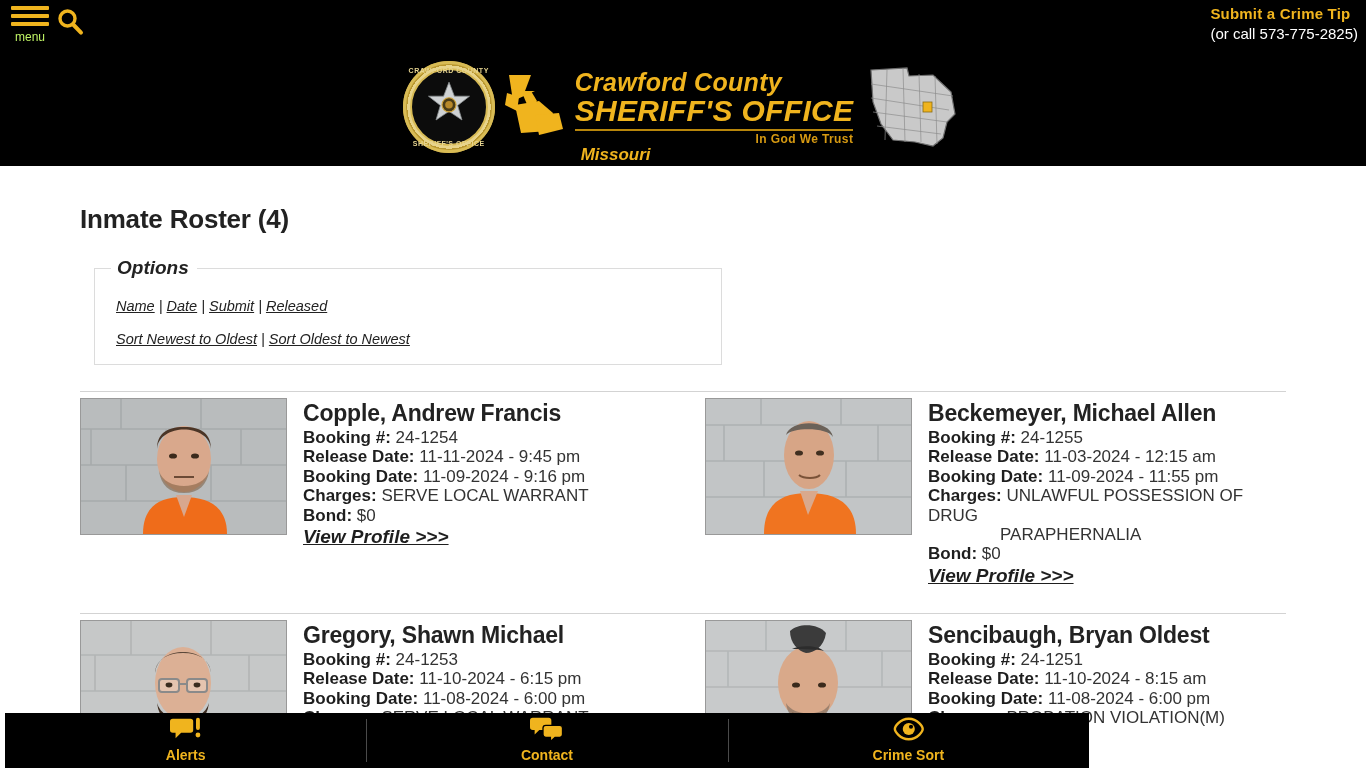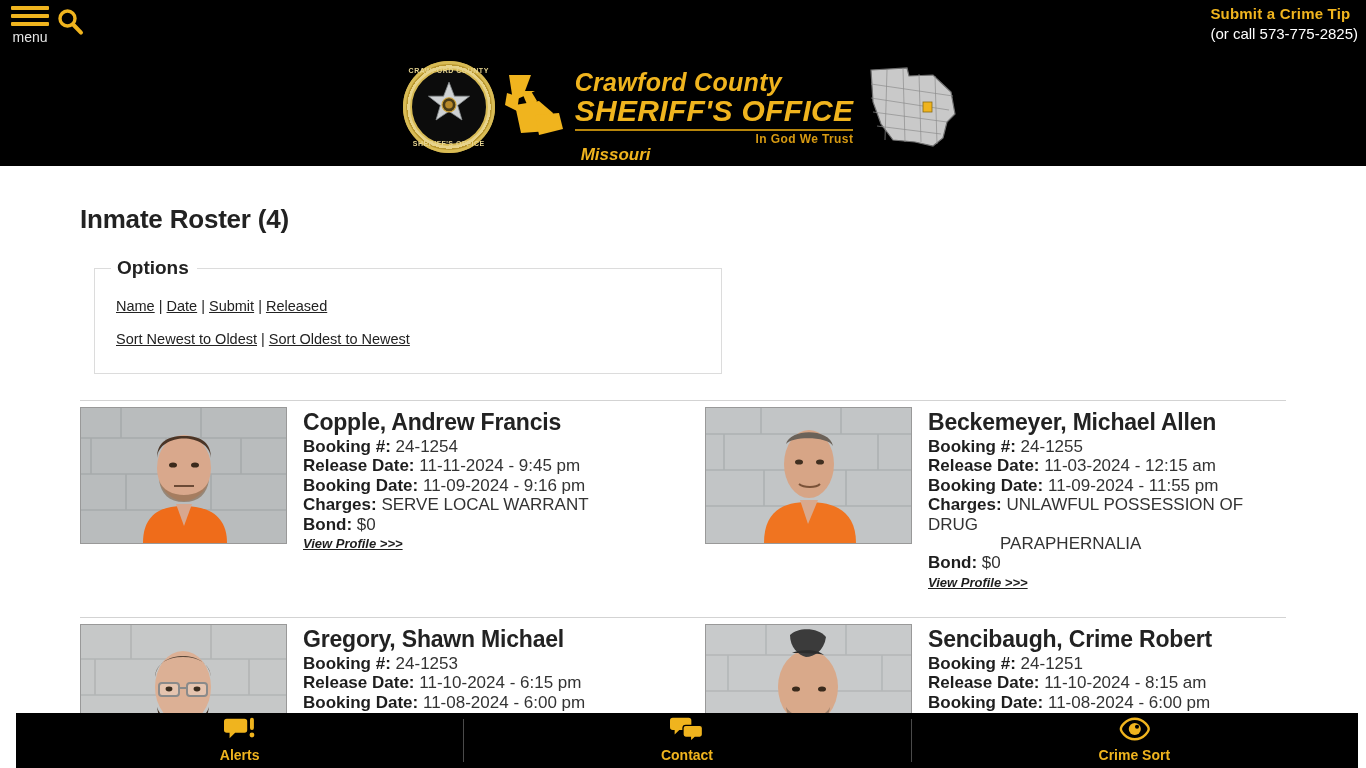--- a/index.html
+++ b/index.html
@@ -35,22 +35,22 @@
     margin: 4px auto 0;
   }
   .burger span {
     display: block;
     height: 4px;
     background: #f0b41e;
     margin-bottom: 4px;
     border-radius: 1px;
   }
   .menu-label {
-    color: #e5e5e5;
-    font-size: 14px;
+    color: #bef264;
+    font-size: 12px;
     line-height: 14px;
     font-family: "Liberation Sans", sans-serif;
   }
   .search-icon-wrap {
     position: absolute;
     left: 55px;
     top: 7px;
     cursor: pointer;
   }
   .tipbox {
@@ -182,22 +182,23 @@
     font-weight: bold;
     color: #222222;
     margin: 38px 0 0 0;
     letter-spacing: -.2px;
   }
 
   fieldset.options {
     margin: 22px 0 0 14px;
     width: 628px;
     border: 1px solid #dcdcdc;
-    padding: 8px 16px 20px;
+    padding: 8px 16px 11px;
     box-sizing: border-box;
+    font-style: italic;
   }
   fieldset.options legend {
     font-size: 19px;
     font-weight: bold;
     color: #222;
     padding: 0 8px 0 6px;
   }
   .opt-row {
     font-size: 14.5px;
     color: #222;
@@ -250,35 +251,35 @@
     letter-spacing: -.2px;
   }
   .field {
     font-size: 17px;
     line-height: 19.4px;
     color: #333;
   }
   .field b { color: #1e1e1e; }
   .charge-cont { padding-left: 72px; }
   .view-profile {
-    font-size: 13px;
+    font-size: 19px;
     font-weight: bold;
     font-style: italic;
     text-decoration: underline;
     color: #1e1e1e;
     display: inline-block;
     margin-top: 1px;
     cursor: pointer;
   }
 
   
   .bottomnav {
     position: absolute;
-    left: 16px; bottom: 0;
-    width: 1342px;
+    left: 5px; bottom: 0;
+    width: 1084px;
     height: 55px;
     background: #000000;
     display: flex;
     align-items: center;
   }
   .bn-item {
     flex: 1 1 0;
     text-align: center;
     color: #f0b41e;
     cursor: pointer;
@@ -545,21 +546,21 @@
           <ellipse cx="102" cy="62" rx="30" ry="37" fill="#d9a98a"></ellipse>
           <path d="M84 10 C92 2 112 2 120 12 C118 26 108 32 100 32 C92 30 84 22 84 10 Z" fill="#3b3b3b"></path>
           <path d="M86 28 C94 24 112 24 118 30 C112 28 92 28 86 28 Z" fill="#2c2c2c"></path>
           <ellipse cx="90" cy="64" rx="4" ry="2.6" fill="#3a2a1c"></ellipse>
           <ellipse cx="116" cy="64" rx="4" ry="2.6" fill="#3a2a1c"></ellipse>
           <path d="M86 92 C94 102 112 102 118 92" stroke="#8a5f40" stroke-width="2.4" fill="none"></path>
           <path d="M80 82 C88 96 118 96 124 82 C122 98 108 104 102 104 C94 104 82 98 80 82 Z" fill="#6e6358" opacity=".55"></path>
         </svg>
       </div>
       <div class="info">
-        <div class="inmate-name">Sencibaugh, Crime Robert</div>
+        <div class="inmate-name">Sencibaugh, Bryan Oldest</div>
         <div class="field">
           <b>Booking #:</b>
           <span>24-1251</span>
         </div>
         <div class="field">
           <b>Release Date:</b>
           <span>11-10-2024 - 8:15 am</span>
         </div>
         <div class="field">
           <b>Booking Date:</b>

